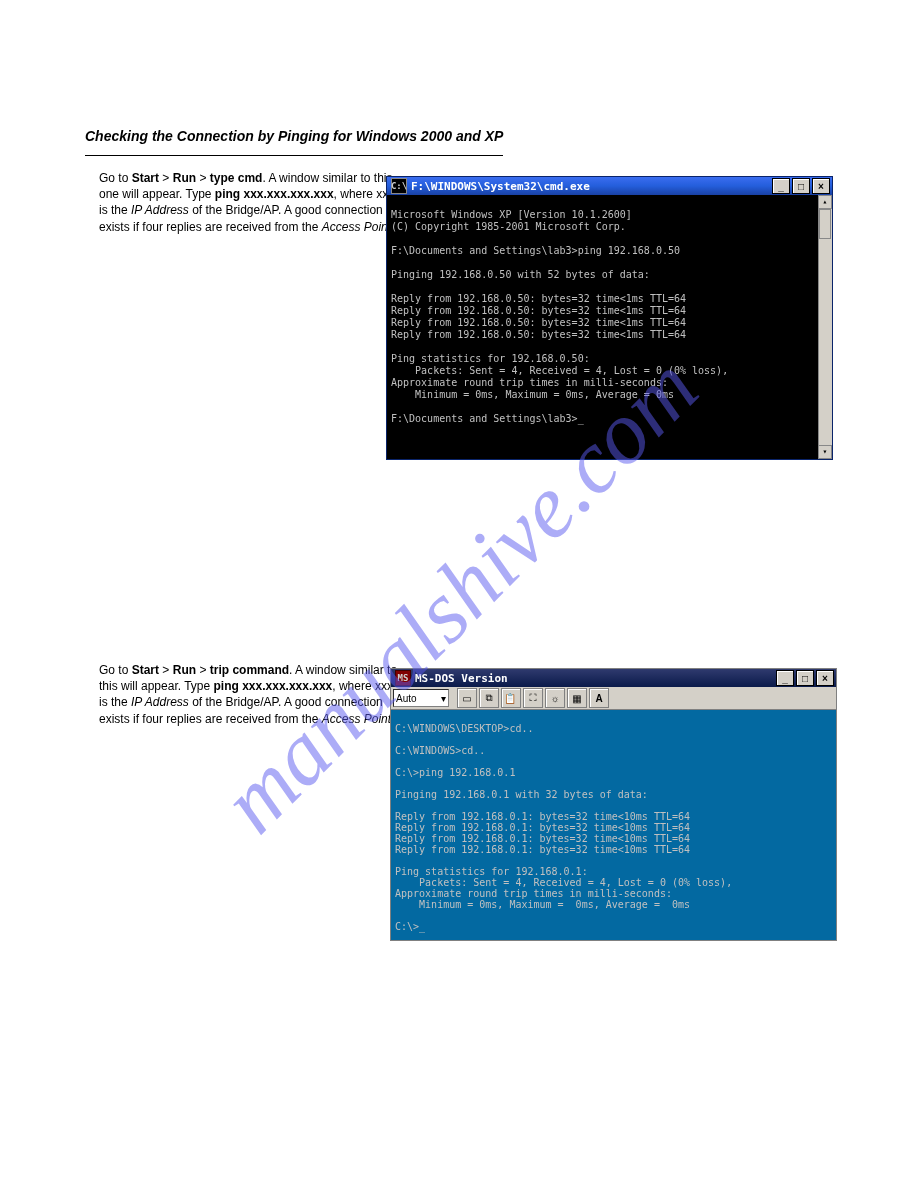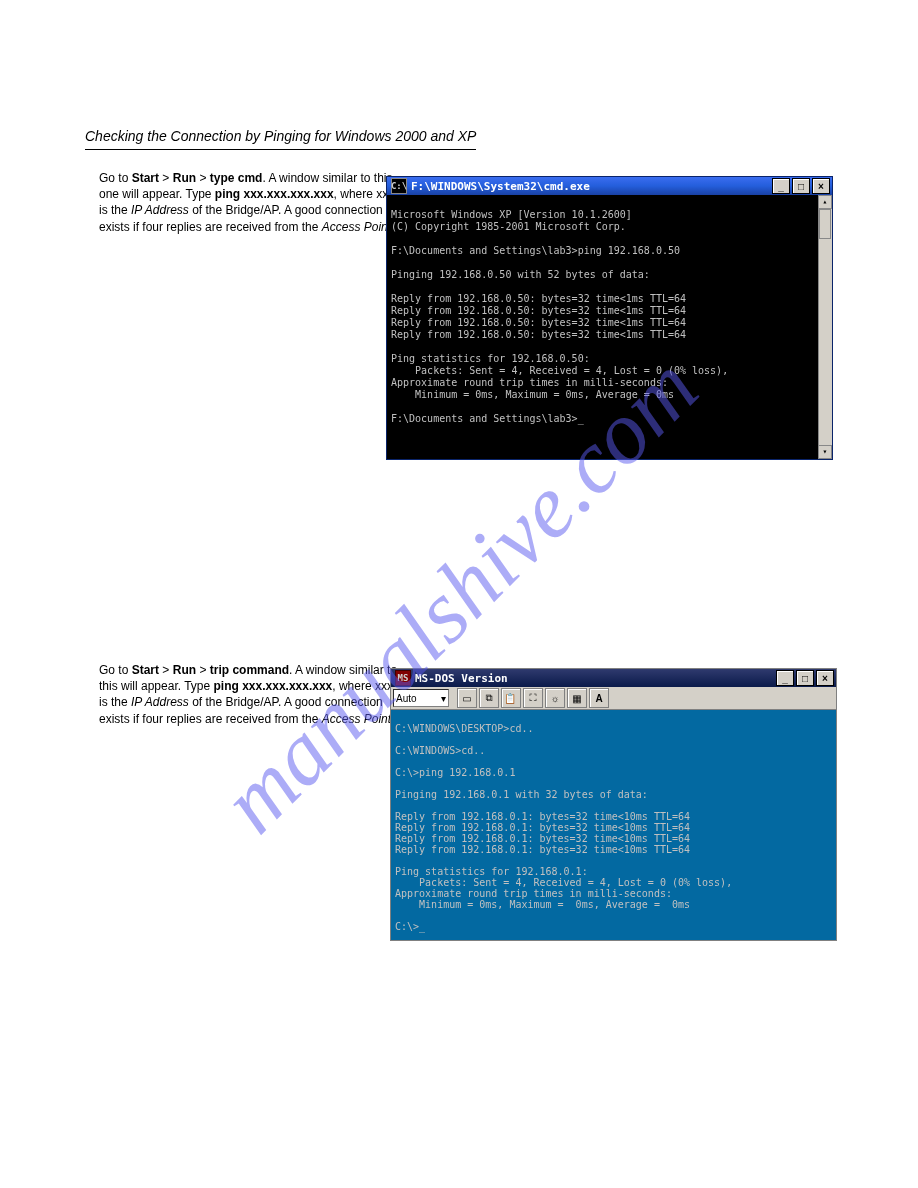--- a/index.html
+++ b/index.html
@@ -35,26 +35,26 @@
   }
 
   
   .col {
     position: absolute;
     left: 85px;
     width: 750px;
   }
 
   .section-title {
-    font-weight: normal;
+    font-weight: bold;
     font-style: italic;
     font-size: 14px;
     border-bottom: 1px solid #000;
     display: inline-block;
-    padding-bottom: 5px;
+    padding-bottom: 11px;
   }
 
   
   .bodytxt {
     position: absolute;
     left: 99px;
     width: 300px;
     font-size: 12px;
     line-height: 1.35;
   }

